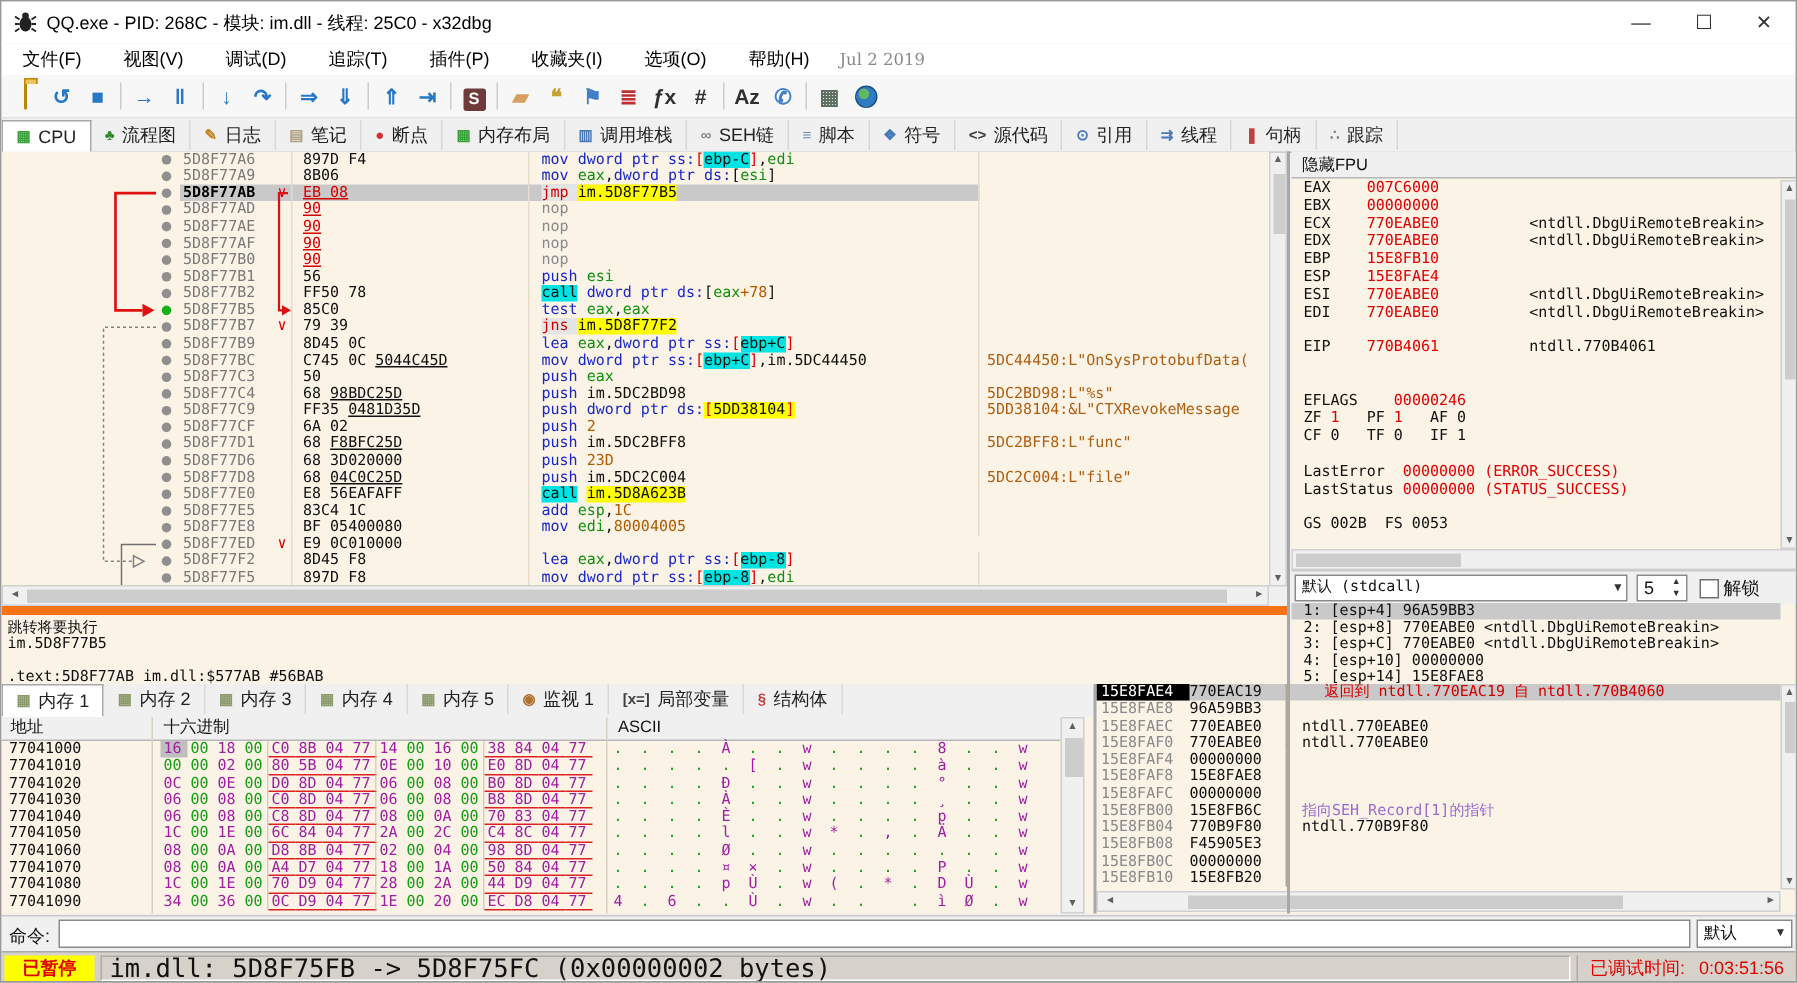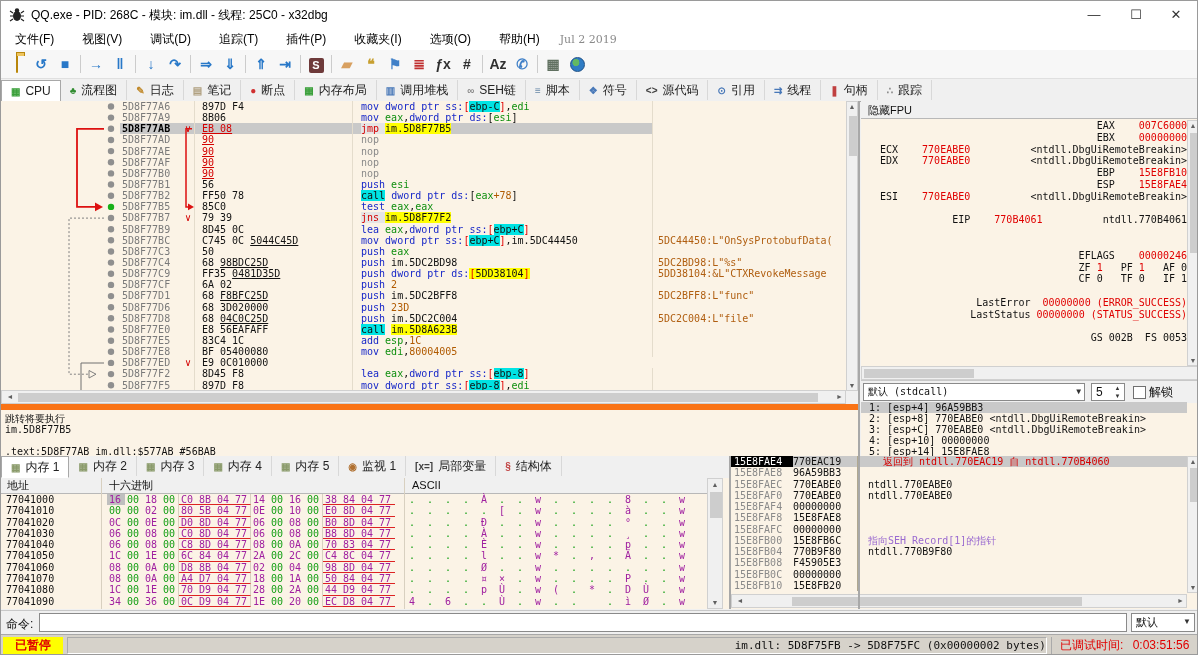--- a/index.html
+++ b/index.html
@@ -64,21 +64,21 @@
   .sb{position:absolute;background:#f0f0f0;border:1px solid #d0d0d0;box-sizing:border-box;}
   .sb .thumb{position:absolute;background:#cdcdcd;}
   .sb .arr{position:absolute;color:#606060;font-size:7px;text-align:center;width:100%;}
   .sbh .arr{width:12px;height:100%;line-height:11px;}
   
   #infobox{left:0;top:403px;width:857px;height:52px;border-top:6px solid #f97316;font-family:"DejaVu Sans Mono",monospace;font-size:10px;line-height:11px;padding:3px 0 0 4px;box-sizing:border-box;}
   
   #regpanel{left:860px;top:100px;width:338px;height:355px;}
   #fpubar{position:absolute;left:0;top:0;width:338px;height:18px;background:#f0f0f0;border-bottom:1px solid #b8b8b8;line-height:18px;padding-left:7px;box-sizing:border-box;font-size:11px;}
   #reglines{position:absolute;left:0;top:19px;width:326px;height:246px;overflow:hidden;}
-  .rline{height:11.8px;line-height:11.8px;white-space:pre;font-family:"DejaVu Sans Mono",monospace;font-size:10px;padding-left:8px;text-align:right;}
+  .rline{height:11.8px;line-height:11.8px;white-space:pre;font-family:"DejaVu Sans Mono",monospace;font-size:10px;padding-left:8px;}
   #callconv{position:absolute;left:0;top:279px;width:338px;height:22px;background:#f0f0f0;border-top:1px solid #c8c8c8;}
   .combo{position:absolute;background:#fff;border:1px solid #8a8a8a;font-size:11px;line-height:16px;padding-left:4px;box-sizing:border-box;}
   .combo .arrow{position:absolute;right:3px;top:0;color:#333;font-size:8px;line-height:16px;}
   #conv-combo{left:2px;top:2px;width:222px;height:18px;font-family:"DejaVu Sans Mono",monospace;font-size:10px;}
   #argcount{position:absolute;left:230px;top:2px;width:34px;height:18px;background:#fff;border:1px solid #8a8a8a;box-sizing:border-box;line-height:16px;padding-left:4px;}
   #argcount .spin{position:absolute;right:1px;top:0;width:11px;height:16px;font-size:6px;color:#333;text-align:center;line-height:8px;}
   #unlock-box{position:absolute;left:272px;top:5px;width:11px;height:11px;background:#fff;border:1px solid #707070;}
   #unlock-label{position:absolute;left:288px;top:3px;font-size:12px;}
   #arglist{position:absolute;left:0;top:301px;width:326px;height:54px;}
   .argrow{height:11px;line-height:11px;white-space:pre;font-family:"DejaVu Sans Mono",monospace;font-size:10px;padding-left:8px;}
@@ -108,21 +108,21 @@
   .srow.sel .saddr{background:#000;color:#fff;}
   .srow.sel{background:#c9c9c9;}
   .cm-ret{color:#d40000;padding-left:25px;}.cm-seh{color:#9a6ad0;}.cm-mod{color:#111;}
   
   #cmdbar{position:absolute;left:0;top:609px;width:100%;height:24px;background:#f0f0f0;border-top:1px solid #c8c8c8;}
   #cmd-label{position:absolute;left:5px;top:5px;font-size:12px;}
   #cmd-input{position:absolute;left:38px;top:2px;width:1088px;height:19px;background:#fff;border:1px solid #8a8a8a;box-sizing:border-box;}
   #cmd-combo{left:1130px;top:2px;width:64px;height:19px;line-height:17px;}
   #statusbar{position:absolute;left:0;top:633px;width:100%;height:22px;background:#d6d2ca;border-top:1px solid #a8a8a8;}
   #status-state{position:absolute;left:2px;top:2px;width:60px;height:17px;background:#ffff00;color:#e00000;font-weight:bold;text-align:center;line-height:17px;font-size:12px;}
-  #status-msg{position:absolute;left:66px;top:2px;width:980px;height:17px;border:1px solid #aaa;border-right-color:#fff;border-bottom-color:#fff;line-height:16px;padding-left:5px;box-sizing:border-box;font-size:11px;font-family:"DejaVu Sans Mono",monospace;text-align:right;}
+  #status-msg{position:absolute;left:66px;top:2px;width:980px;height:17px;border:1px solid #aaa;border-right-color:#fff;border-bottom-color:#fff;line-height:16px;padding-left:5px;box-sizing:border-box;font-size:17px;font-family:"DejaVu Sans Mono",monospace;}
   #status-time{position:absolute;left:1050px;top:2px;width:144px;height:17px;border-left:1px solid #aaa;color:#e00000;line-height:17px;padding-left:8px;box-sizing:border-box;font-size:12px;}
   .splitline{position:absolute;background:#a8a8a8;}
 </style>
 </head>
 <body>
 
 <div id="app">
 
   <div id="titlebar">
     <svg id="bugicon" width="16" height="16" viewBox="0 0 16 16">
@@ -338,20 +338,21 @@
   <div id="regpanel" class="pane">
     <div id="fpubar">隐藏FPU</div>
     <div id="reglines">
         <div class="rline"><span class="tk-w">EAX    </span><span class="tk-rv">007C6000</span></div>
         <div class="rline"><span class="tk-w">EBX    </span><span class="tk-rv">00000000</span></div>
         <div class="rline"><span class="tk-w">ECX    </span><span class="tk-rv">770EABE0</span><span class="tk-w">          &lt;ntdll.DbgUiRemoteBreakin&gt;</span></div>
         <div class="rline"><span class="tk-w">EDX    </span><span class="tk-rv">770EABE0</span><span class="tk-w">          &lt;ntdll.DbgUiRemoteBreakin&gt;</span></div>
         <div class="rline"><span class="tk-w">EBP    </span><span class="tk-rv">15E8FB10</span></div>
         <div class="rline"><span class="tk-w">ESP    </span><span class="tk-rv">15E8FAE4</span></div>
         <div class="rline"><span class="tk-w">ESI    </span><span class="tk-rv">770EABE0</span><span class="tk-w">          &lt;ntdll.DbgUiRemoteBreakin&gt;</span></div>
+        <div class="rline"><span class="tk-w">EDI    </span><span class="tk-rv">770EABE0</span><span class="tk-w">          &lt;ntdll.DbgUiRemoteBreakin&gt;</span></div>
         <div class="rline">&nbsp;</div>
         <div class="rline"><span class="tk-w">EIP    </span><span class="tk-rv">770B4061</span><span class="tk-w">          ntdll.770B4061</span></div>
         <div class="rline">&nbsp;</div>
         <div class="rline">&nbsp;</div>
         <div class="rline"><span class="tk-w">EFLAGS    </span><span class="tk-rv">00000246</span></div>
         <div class="rline"><span class="tk-w">ZF </span><span class="tk-rv">1</span><span class="tk-w">   PF </span><span class="tk-rv">1</span><span class="tk-w">   AF </span><span class="tk-w">0</span></div>
         <div class="rline"><span class="tk-w">CF </span><span class="tk-w">0</span><span class="tk-w">   TF </span><span class="tk-w">0</span><span class="tk-w">   IF </span><span class="tk-w">1</span></div>
         <div class="rline">&nbsp;</div>
         <div class="rline"><span class="tk-w">LastError  </span><span class="tk-rv">00000000 (ERROR_SUCCESS)</span></div>
         <div class="rline"><span class="tk-w">LastStatus </span><span class="tk-rv">00000000 (STATUS_SUCCESS)</span></div>

